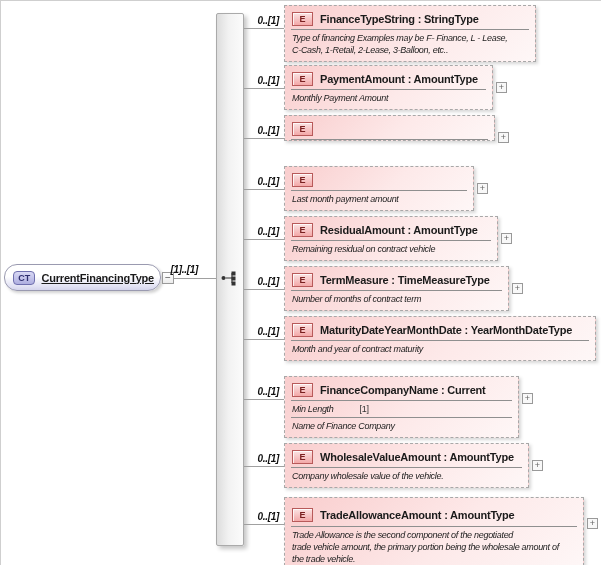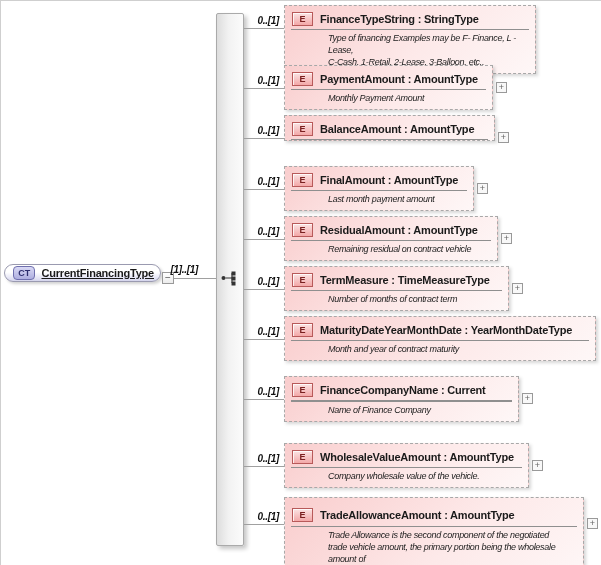--- a/index.html
+++ b/index.html
@@ -3,21 +3,21 @@
 <meta charset="utf-8">
 <style>
   html,body{margin:0;padding:0;background:#fff;}
   #stage{
     position:relative;width:601px;height:565px;overflow:hidden;
     background:#fff;border-top:1px solid #cfcfcf;border-left:1px solid #cfcfcf;
     font-family:"Liberation Sans",sans-serif;box-sizing:border-box;
   }
   
   .ct-box{
-    position:absolute;left:3px;top:263px;width:157px;height:18px;box-sizing:border-box;
+    position:absolute;left:3px;top:263px;width:157px;height:27px;box-sizing:border-box;
     border:1px solid #9a9ab0;border-radius:13px;
     background:linear-gradient(180deg,#ffffff 45%,#e2e2f4 85%,#d4d4ec 100%);
     box-shadow:2px 2px 3px rgba(0,0,0,.18);
     display:flex;align-items:center;gap:6px;padding:0 6px 0 8px;text-align:center;
   }
   .ct-icon{
     display:inline-flex;align-items:center;justify-content:center;
     width:23px;height:14px;border:1px solid #6f6fae;border-radius:4px;
     background:linear-gradient(180deg,#d9d9f5,#aeaee0);
     font-size:9px;font-weight:bold;color:#2f2f6e;box-sizing:border-box;
@@ -58,21 +58,21 @@
     display:inline-flex;align-items:center;justify-content:center;flex:0 0 auto;
     width:21px;height:14px;box-sizing:border-box;border:1px solid #b85a5a;
     background:linear-gradient(180deg,#fbe4e4 0%,#f3a8a8 100%);
     box-shadow:inset 1px 1px 0 rgba(255,255,255,.8);
     font-size:9px;font-weight:bold;color:#7a2020;
   }
   .node-title{font-size:11px;font-weight:bold;color:#1a1a1a;letter-spacing:-.2px;white-space:nowrap;}
   .sep{border-top:1px solid #8f8f8f;margin:0 6px;height:0;}
   .node-anno{
     font-size:9px;font-style:italic;color:#222;letter-spacing:-.3px;
-    line-height:12px;padding:2px 7px 5px 7px;white-space:pre-line;margin-left:36px;
+    line-height:12px;padding:2px 7px 5px 7px;white-space:pre-line;
   }
   .facet-row{display:flex;align-items:center;padding:2px 7px 3px 7px;height:11px;}
   .facet-label{font-size:9px;font-style:italic;color:#222;letter-spacing:-.3px;}
   .facet-value{font-size:9px;color:#333;margin-left:26px;letter-spacing:-.3px;}
 </style>
 </head>
 <body>
 
 <div id="stage">
 
@@ -131,29 +131,27 @@
       <span class="e-icon">E</span>
       <span class="node-title">PaymentAmount : AmountType</span>
     </div>
     <div class="sep"></div>
     <div class="node-anno">Monthly Payment Amount</div>
   </div>
 
   <div class="node" style="left:283px;top:114px;width:211px">
     <div class="node-head">
       <span class="e-icon">E</span>
-      <span class="node-title">BalanceAmount : AmountType</span>
     </div>
     <div class="sep"></div>
   </div>
 
   <div class="node" style="left:283px;top:165px;width:190px">
     <div class="node-head">
       <span class="e-icon">E</span>
-      <span class="node-title">FinalAmount : AmountType</span>
     </div>
     <div class="sep"></div>
     <div class="node-anno">Last month payment amount</div>
   </div>
 
   <div class="node" style="left:283px;top:215px;width:214px">
     <div class="node-head">
       <span class="e-icon">E</span>
       <span class="node-title">ResidualAmount : AmountType</span>
     </div>
@@ -178,20 +176,24 @@
     <div class="sep"></div>
     <div class="node-anno">Month and year of contract maturity</div>
   </div>
 
   <div class="node" style="left:283px;top:375px;width:235px">
     <div class="node-head">
       <span class="e-icon">E</span>
       <span class="node-title">FinanceCompanyName : Current</span>
     </div>
     <div class="sep"></div>
+    <div class="facet-row">
+      <span class="facet-label">Min Length</span>
+      <span class="facet-value">[1]</span>
+    </div>
     <div class="sep"></div>
     <div class="node-anno">Name of Finance Company</div>
   </div>
 
   <div class="node" style="left:283px;top:442px;width:245px">
     <div class="node-head">
       <span class="e-icon">E</span>
       <span class="node-title">WholesaleValueAmount : AmountType</span>
     </div>
     <div class="sep"></div>

